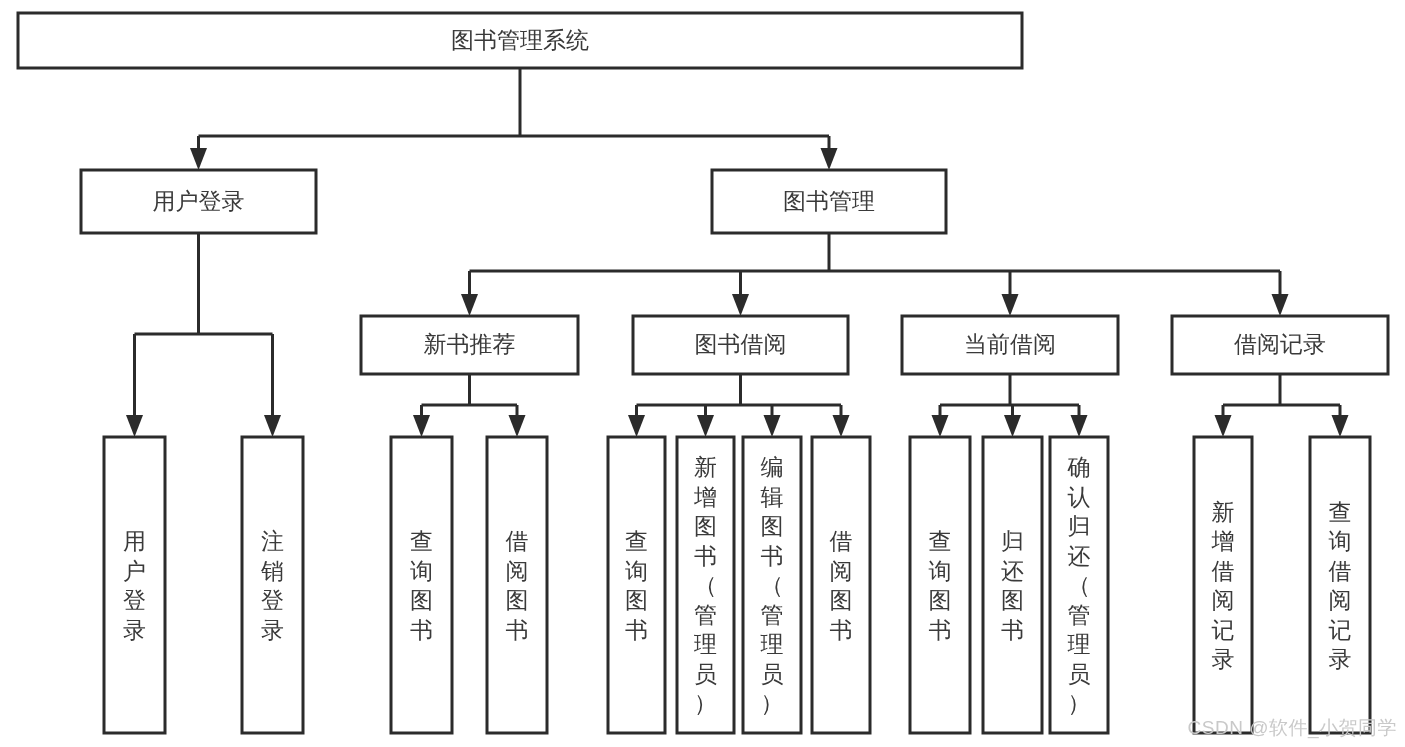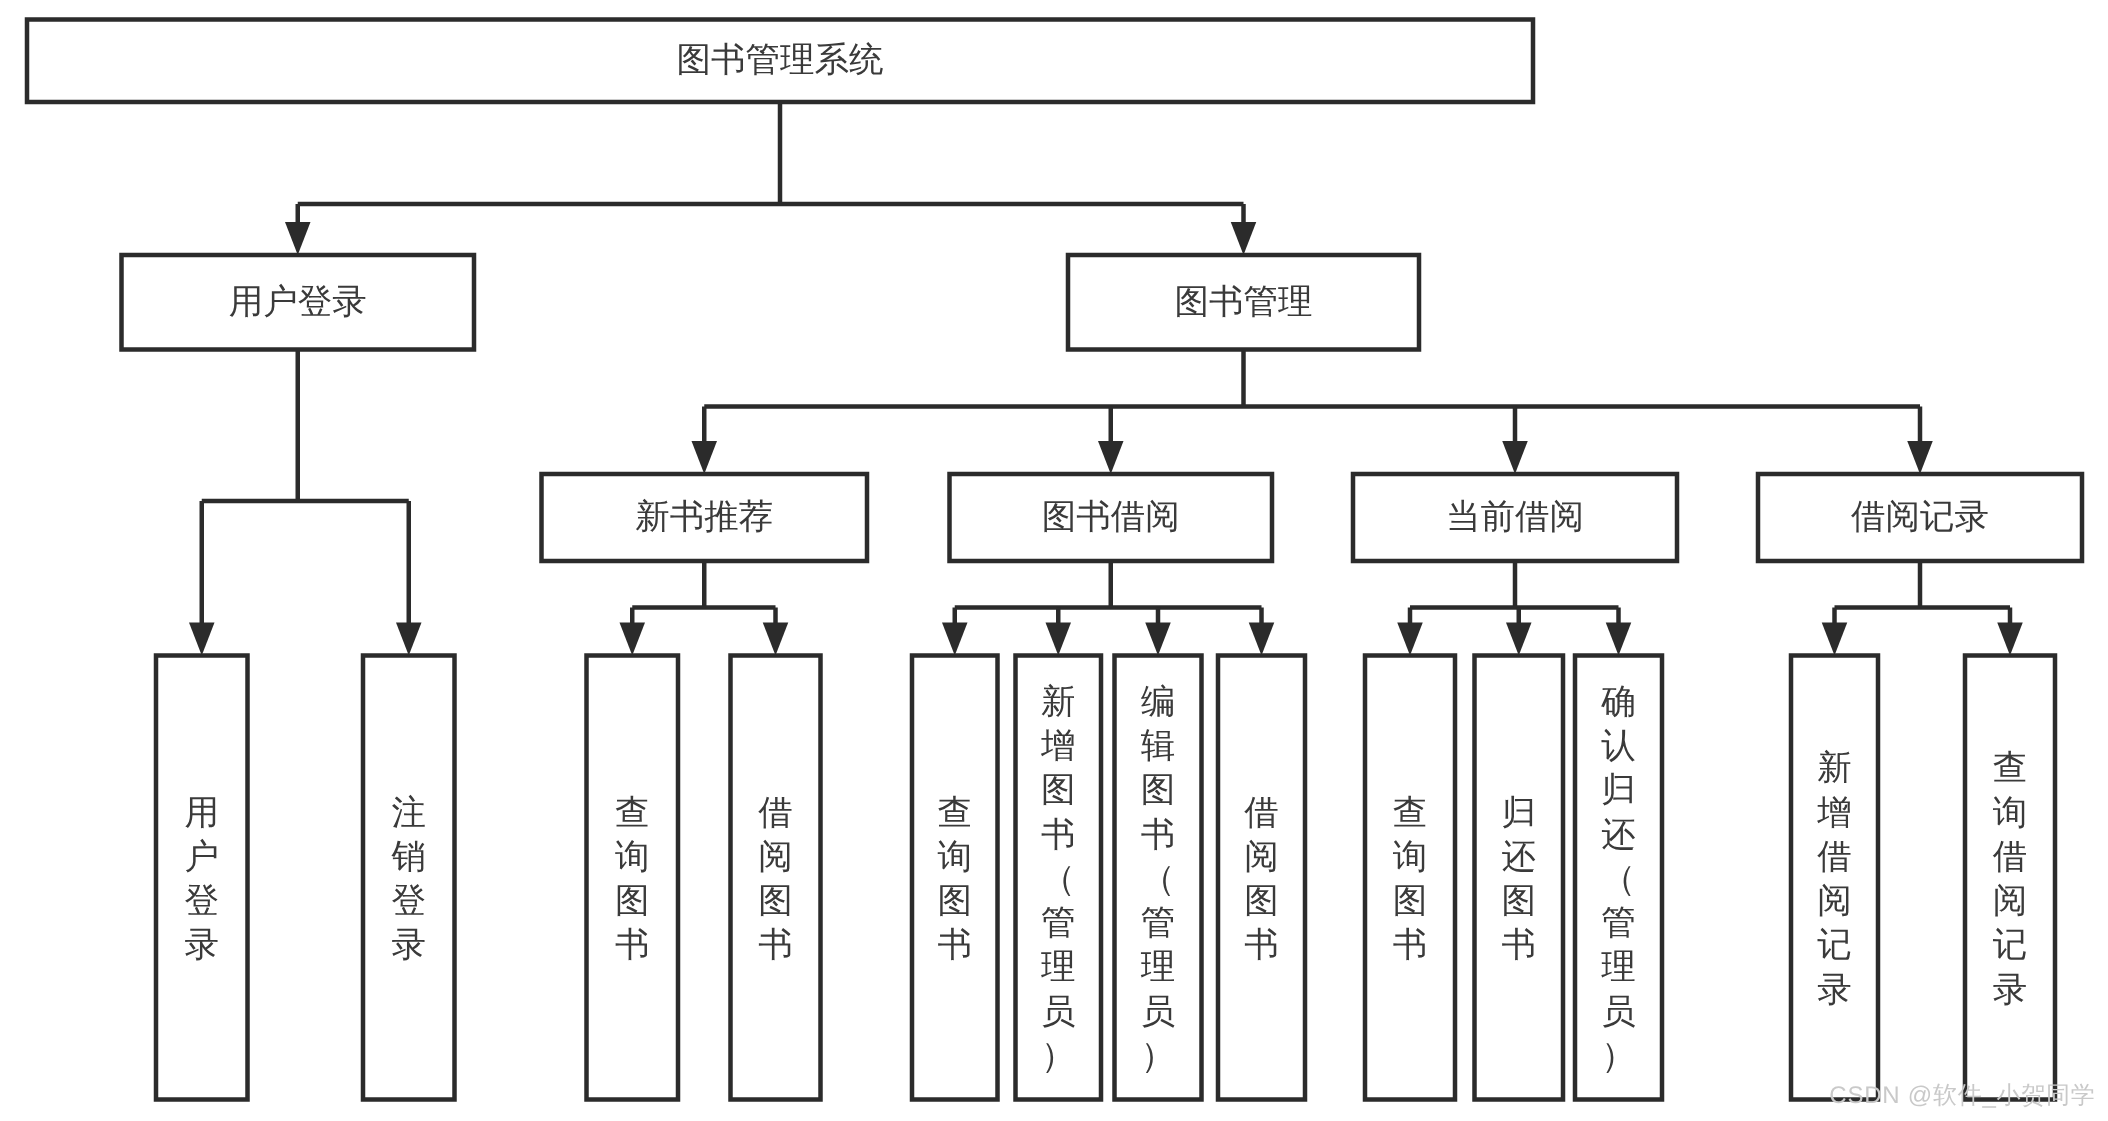--- a/index.html
+++ b/index.html
@@ -53,21 +53,21 @@
     font-family: "Liberation Sans", "DejaVu Sans", sans-serif;
     font-size: 23px;
     fill: #3a3a3a;
     text-anchor: middle;
   }
   .watermark {
     position: absolute;
     right: 8px;
     bottom: 6px;
     font-family: "Liberation Sans", "DejaVu Sans", sans-serif;
-    font-size: 16px;
+    font-size: 19px;
     color: #c9c9c9;
     letter-spacing: 0.5px;
     white-space: nowrap;
     user-select: none;
   }
 </style>
 </head>
 <body>
 
 <div id="diagram-root">

